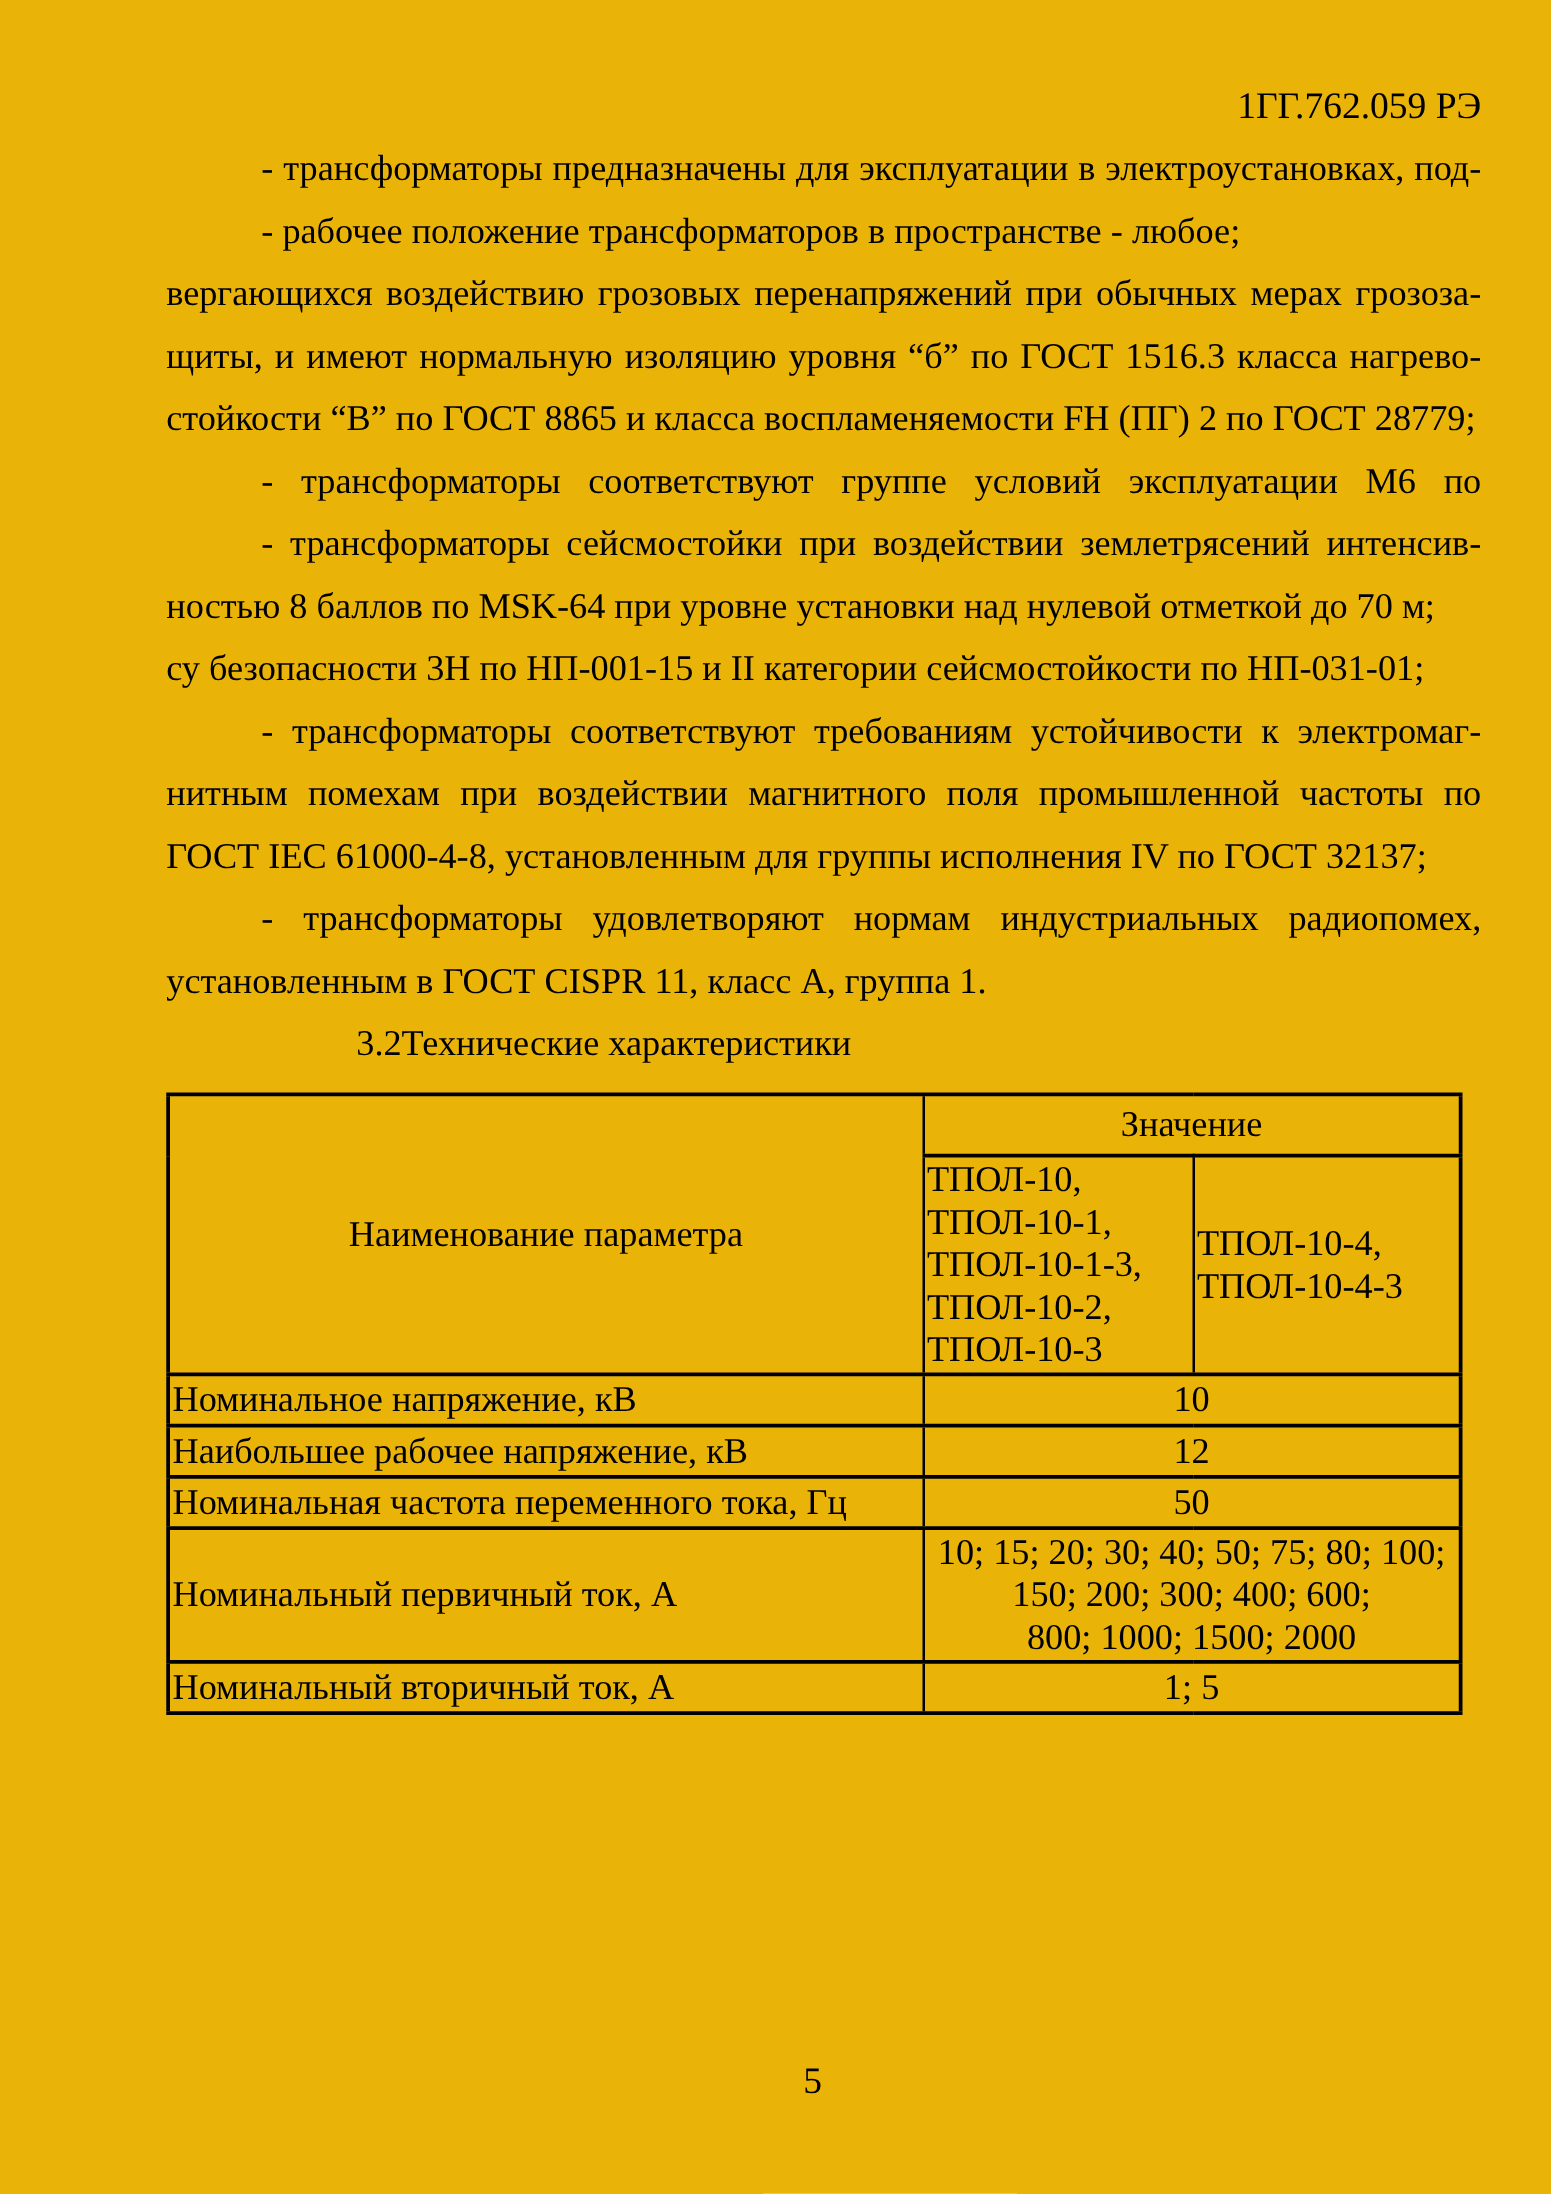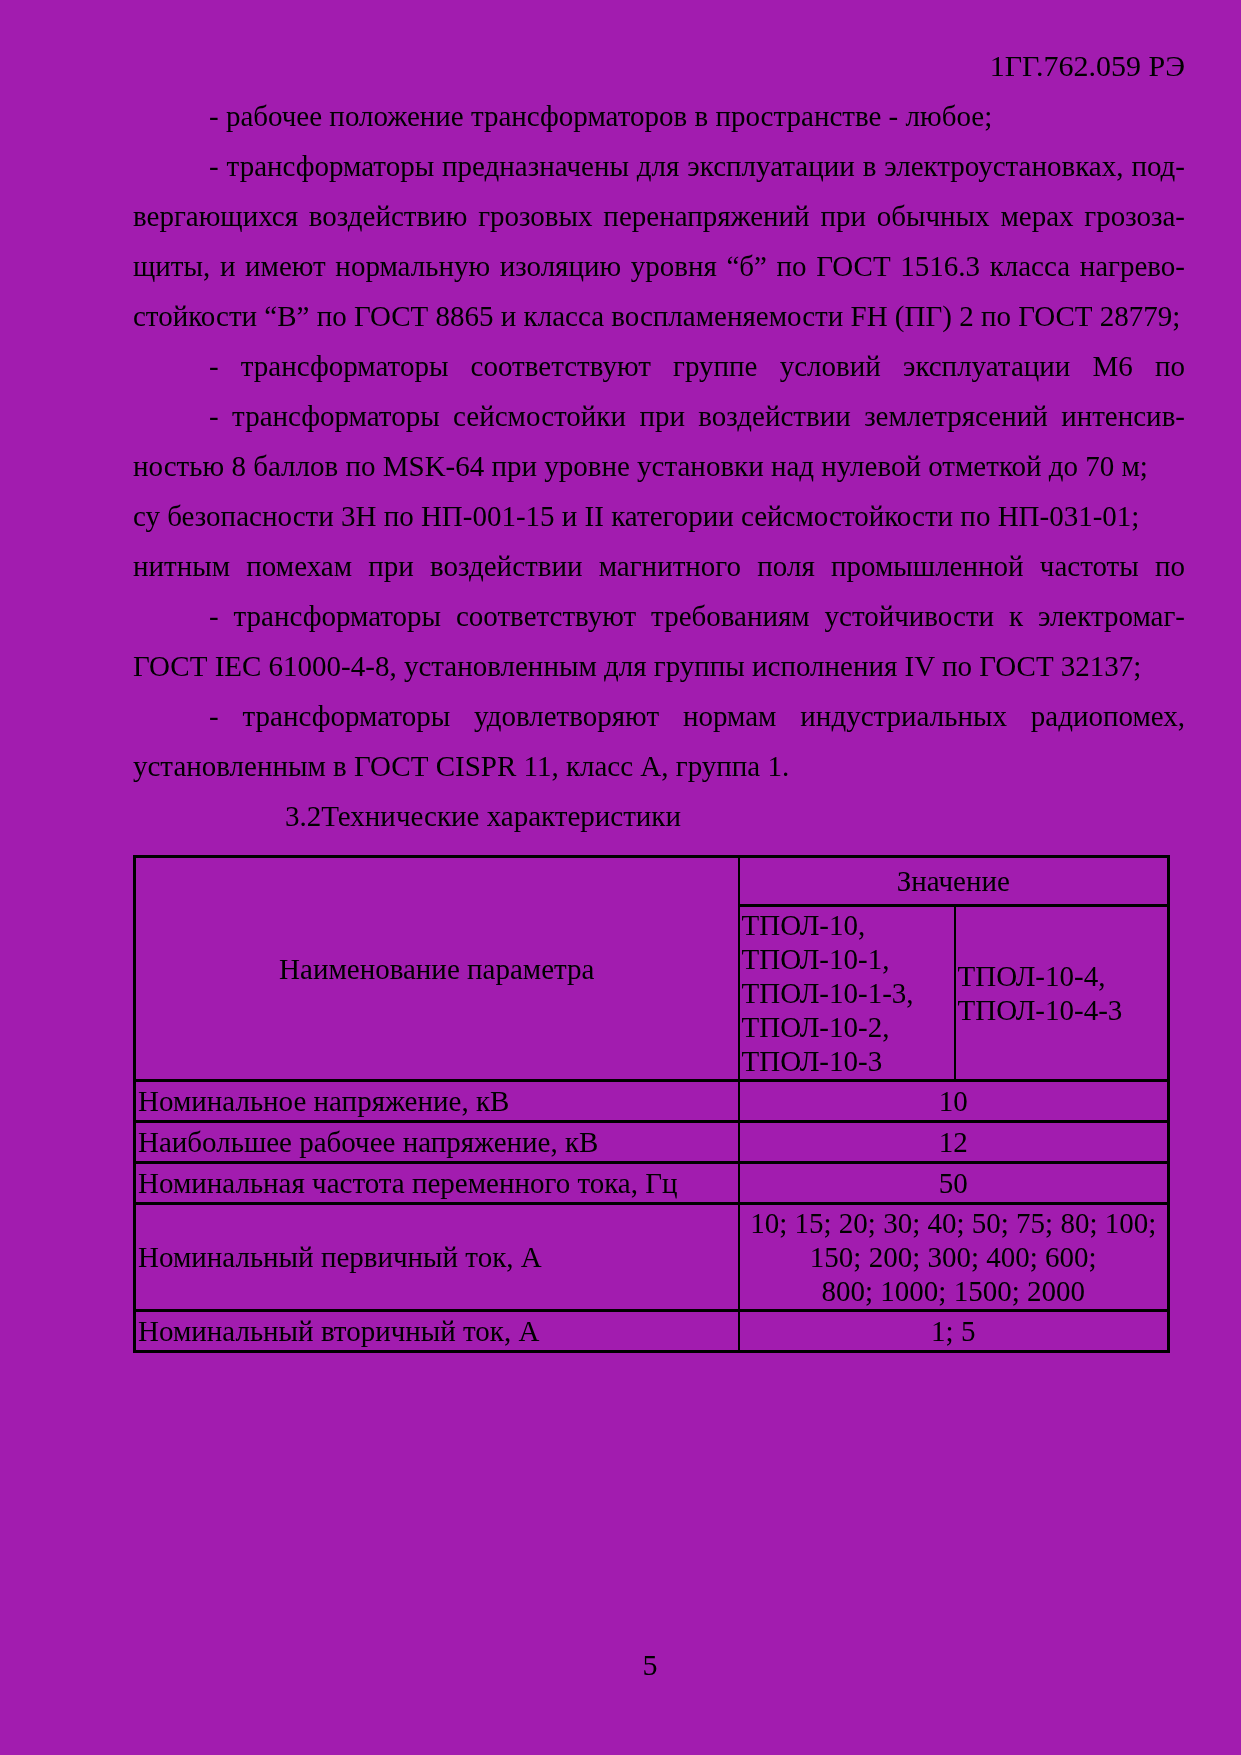--- a/index.html
+++ b/index.html
@@ -1,26 +1,26 @@
 <!DOCTYPE html>
 <html><head>
 <meta charset="utf-8">
 <style>
   html, body { margin: 0; padding: 0; background: #e8e8e8; }
   .page {
     position: relative;
     width: 1241px;
     height: 1755px;
     margin: 0 auto;
-    background: #a21caf;
+    background: #eab308;
     color: #000000;
     font-family: "Liberation Serif", "DejaVu Serif", serif;
     overflow: hidden;
     box-sizing: border-box;
-    padding: 47px 56px 0 133px;
+    padding: 66px 56px 0 133px;
   }
   .doc-code {
     font-size: 30px;
     line-height: 38px;
     text-align: right;
     margin-bottom: 6px;
   }
   .ln {
     font-size: 29px;
     line-height: 50px;
@@ -67,36 +67,36 @@
   }
 </style>
 </head>
 <body>
 
 <div class="page">
 
   <div class="doc-code">1ГГ.762.059 РЭ</div>
 
   <div>
+    <div class="ln indent just">- трансформаторы предназначены для эксплуатации в электроустановках, под-</div>
+
     <div class="ln indent">- рабочее положение трансформаторов в пространстве - любое;</div>
-
-    <div class="ln indent just">- трансформаторы предназначены для эксплуатации в электроустановках, под-</div>
     <div class="ln just">вергающихся воздействию грозовых перенапряжений при обычных мерах грозоза-</div>
     <div class="ln just">щиты, и имеют нормальную изоляцию уровня “б” по ГОСТ 1516.3 класса нагрево-</div>
     <div class="ln">стойкости “В” по ГОСТ 8865 и класса воспламеняемости FH (ПГ) 2 по ГОСТ 28779;</div>
 
     <div class="ln indent just">- трансформаторы соответствуют группе условий эксплуатации М6 по</div>
 
     <div class="ln indent just">- трансформаторы сейсмостойки при воздействии землетрясений интенсив-</div>
     <div class="ln">ностью 8 баллов по MSK-64 при уровне установки над нулевой отметкой до 70 м;</div>
 
     <div class="ln">су безопасности 3Н по НП-001-15 и II категории сейсмостойкости по НП-031-01;</div>
 
+    <div class="ln indent just">- трансформаторы соответствуют требованиям устойчивости к электромаг-</div>
     <div class="ln just">нитным помехам при воздействии магнитного поля промышленной частоты по</div>
-    <div class="ln indent just">- трансформаторы соответствуют требованиям устойчивости к электромаг-</div>
     <div class="ln">ГОСТ IEC 61000-4-8, установленным для группы исполнения IV по ГОСТ 32137;</div>
 
     <div class="ln indent just">- трансформаторы удовлетворяют нормам индустриальных радиопомех,</div>
     <div class="ln">установленным в ГОСТ CISPR 11, класс А, группа 1.</div>
 
     <div class="ln indent">
       <span class="hnum">3.2</span><span>Технические характеристики</span>
     </div>
 
   </div>

